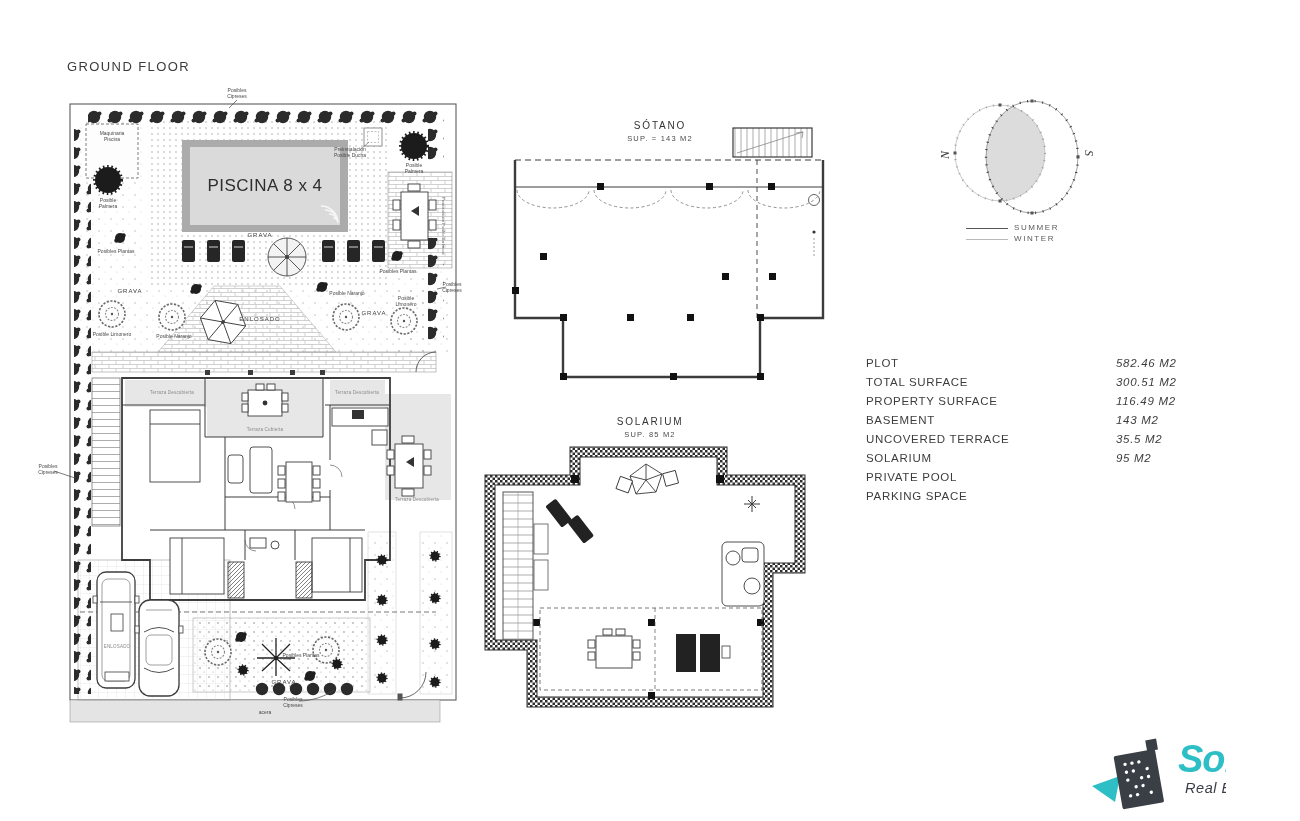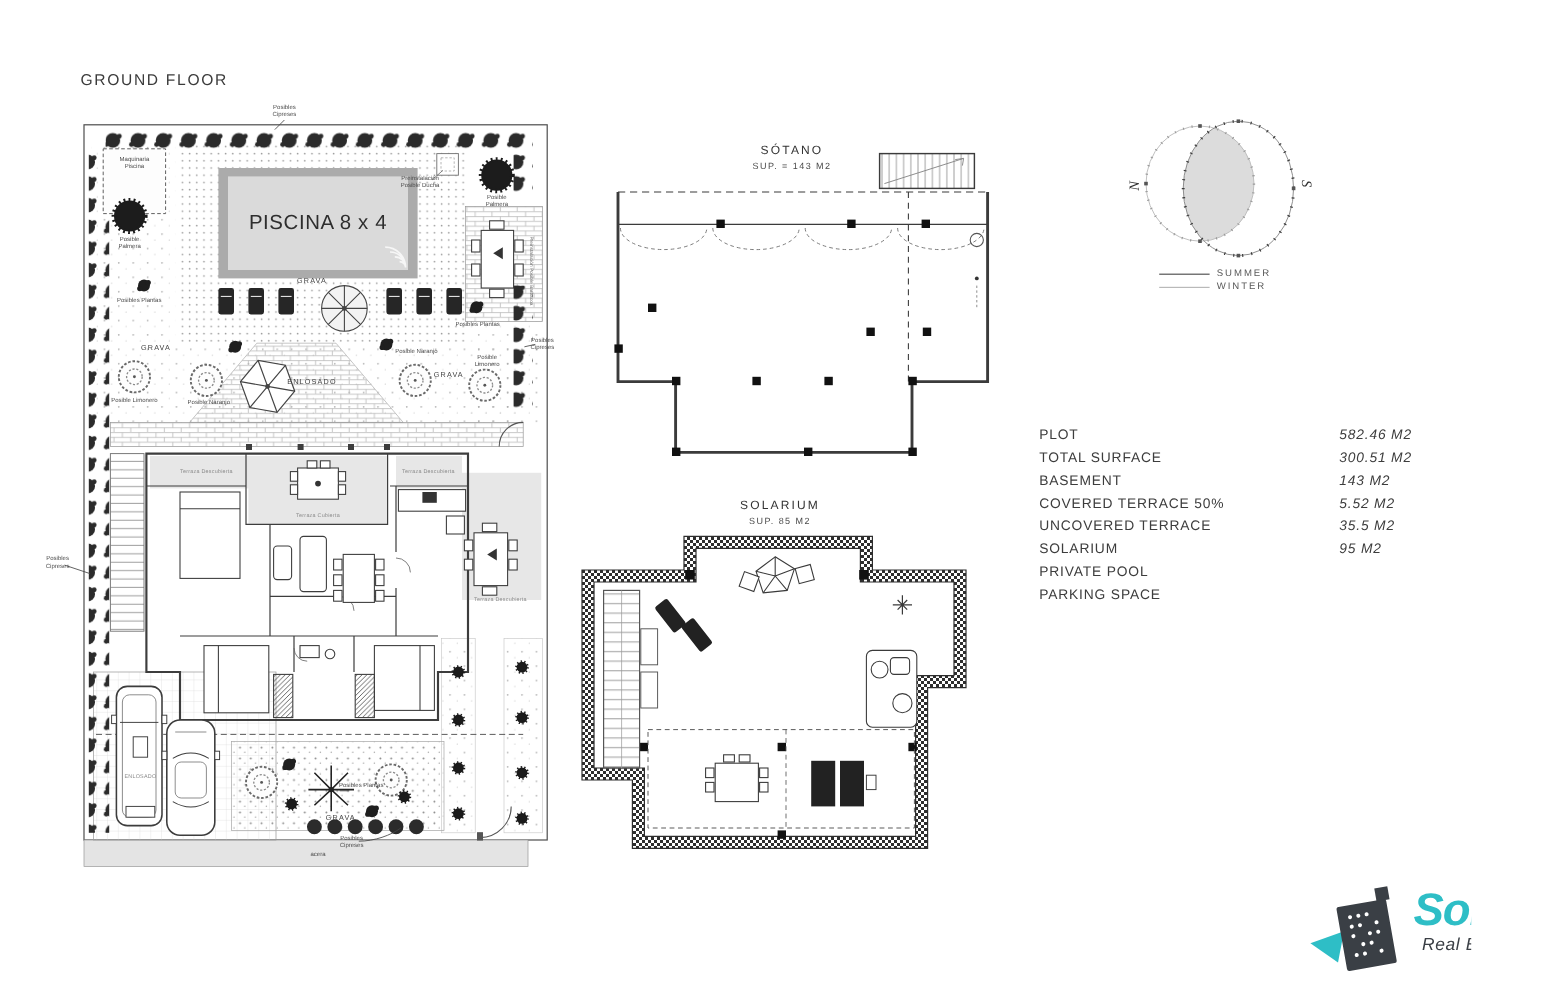--- a/index.html
+++ b/index.html
@@ -485,26 +485,26 @@
     <div class="specs-rows">
       <div class="spec-row">
         <span class="spec-label">PLOT</span>
         <span class="spec-value">582.46 M2</span>
       </div>
       <div class="spec-row">
         <span class="spec-label">TOTAL SURFACE</span>
         <span class="spec-value">300.51 M2</span>
       </div>
       <div class="spec-row">
+        <span class="spec-label">PROPERTY SURFACE</span>
+        <span class="spec-value">116.49 M2</span>
+      </div>
+      <div class="spec-row">
         <span class="spec-label">BASEMENT</span>
         <span class="spec-value">143 M2</span>
-      </div>
-      <div class="spec-row">
-        <span class="spec-label">COVERED TERRACE 50%</span>
-        <span class="spec-value">5.52 M2</span>
       </div>
       <div class="spec-row">
         <span class="spec-label">UNCOVERED TERRACE</span>
         <span class="spec-value">35.5 M2</span>
       </div>
       <div class="spec-row">
         <span class="spec-label">SOLARIUM</span>
         <span class="spec-value">95 M2</span>
       </div>
       <div class="spec-row">

